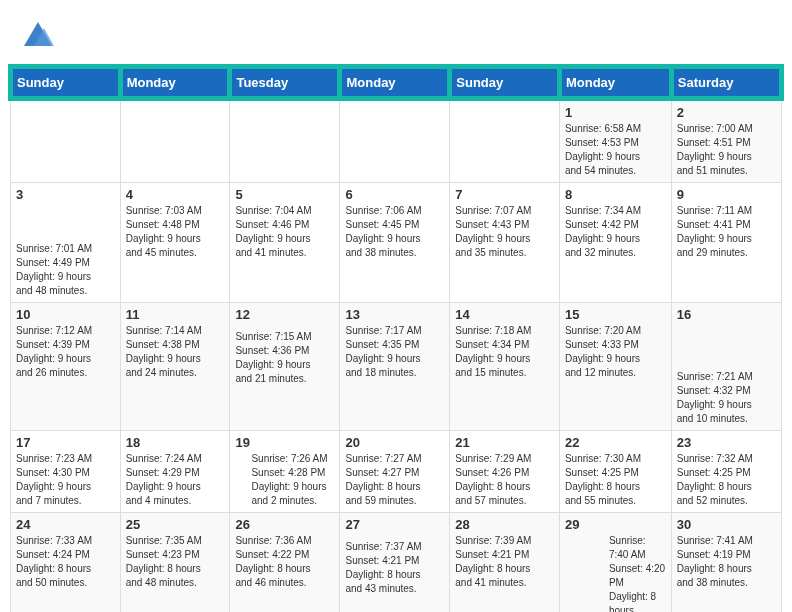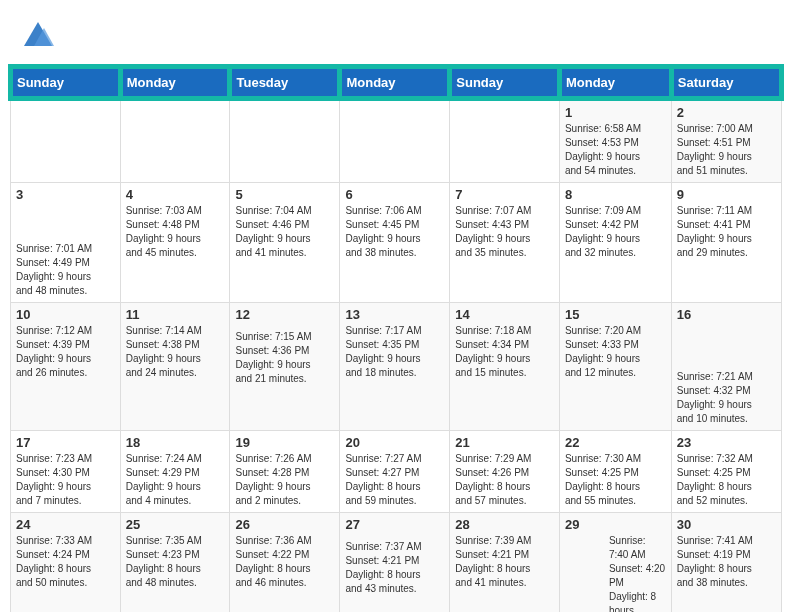--- a/index.html
+++ b/index.html
@@ -150,21 +150,21 @@
           </td>
           <td>
             <span class="day-num">7</span>
             <div class="day-info" style="white-space: pre-line;">Sunrise: 7:07 AM
 Sunset: 4:43 PM
 Daylight: 9 hours
 and 35 minutes.</div>
           </td>
           <td>
             <span class="day-num">8</span>
-            <div class="day-info" style="white-space: pre-line;">Sunrise: 7:09 AM
+            <div class="day-info" style="white-space: pre-line;">Sunrise: 7:34 AM
 Sunset: 4:42 PM
 Daylight: 9 hours
 and 32 minutes.</div>
           </td>
           <td>
             <span class="day-num">9</span>
             <div class="day-info" style="white-space: pre-line;">Sunrise: 7:11 AM
 Sunset: 4:41 PM
 Daylight: 9 hours
 and 29 minutes.</div>
@@ -231,21 +231,21 @@
           </td>
           <td>
             <span class="day-num">18</span>
             <div class="day-info" style="white-space: pre-line;">Sunrise: 7:24 AM
 Sunset: 4:29 PM
 Daylight: 9 hours
 and 4 minutes.</div>
           </td>
           <td>
             <span class="day-num">19</span>
-            <div class="day-info" style="white-space: pre-line;">Sunrise: 7:26 AM
+            <div class="day-info" style="white-space: pre-line; margin-left: 16px;">Sunrise: 7:26 AM
 Sunset: 4:28 PM
 Daylight: 9 hours
 and 2 minutes.</div>
           </td>
           <td>
             <span class="day-num">20</span>
             <div class="day-info" style="white-space: pre-line;">Sunrise: 7:27 AM
 Sunset: 4:27 PM
 Daylight: 8 hours
 and 59 minutes.</div>

